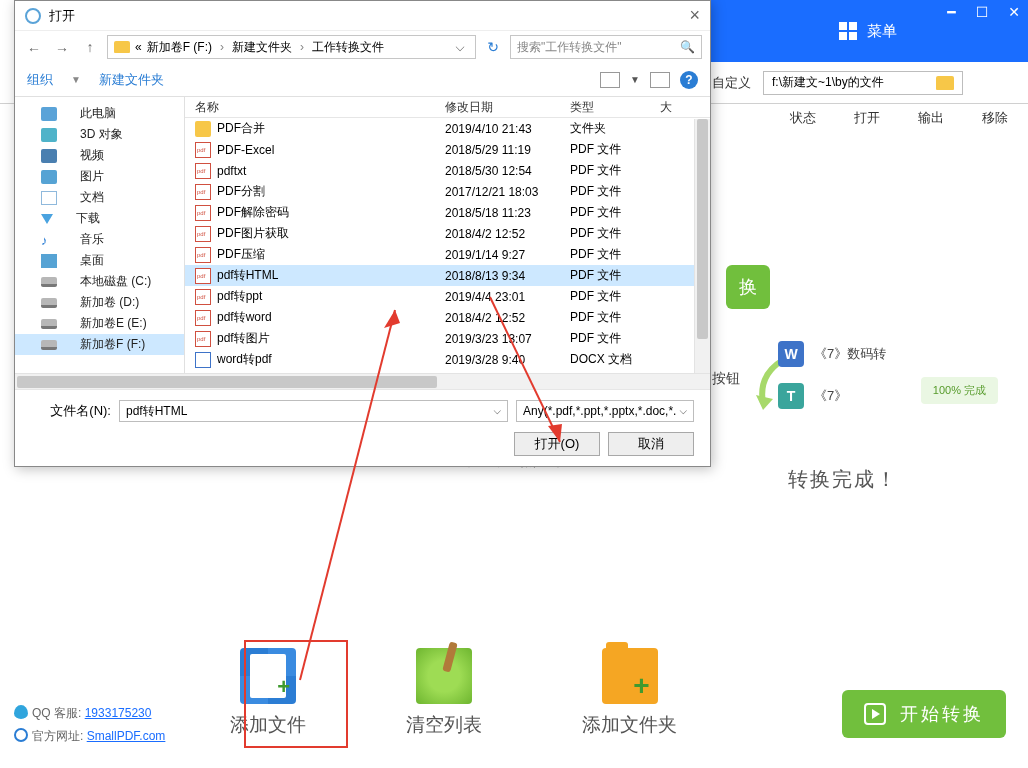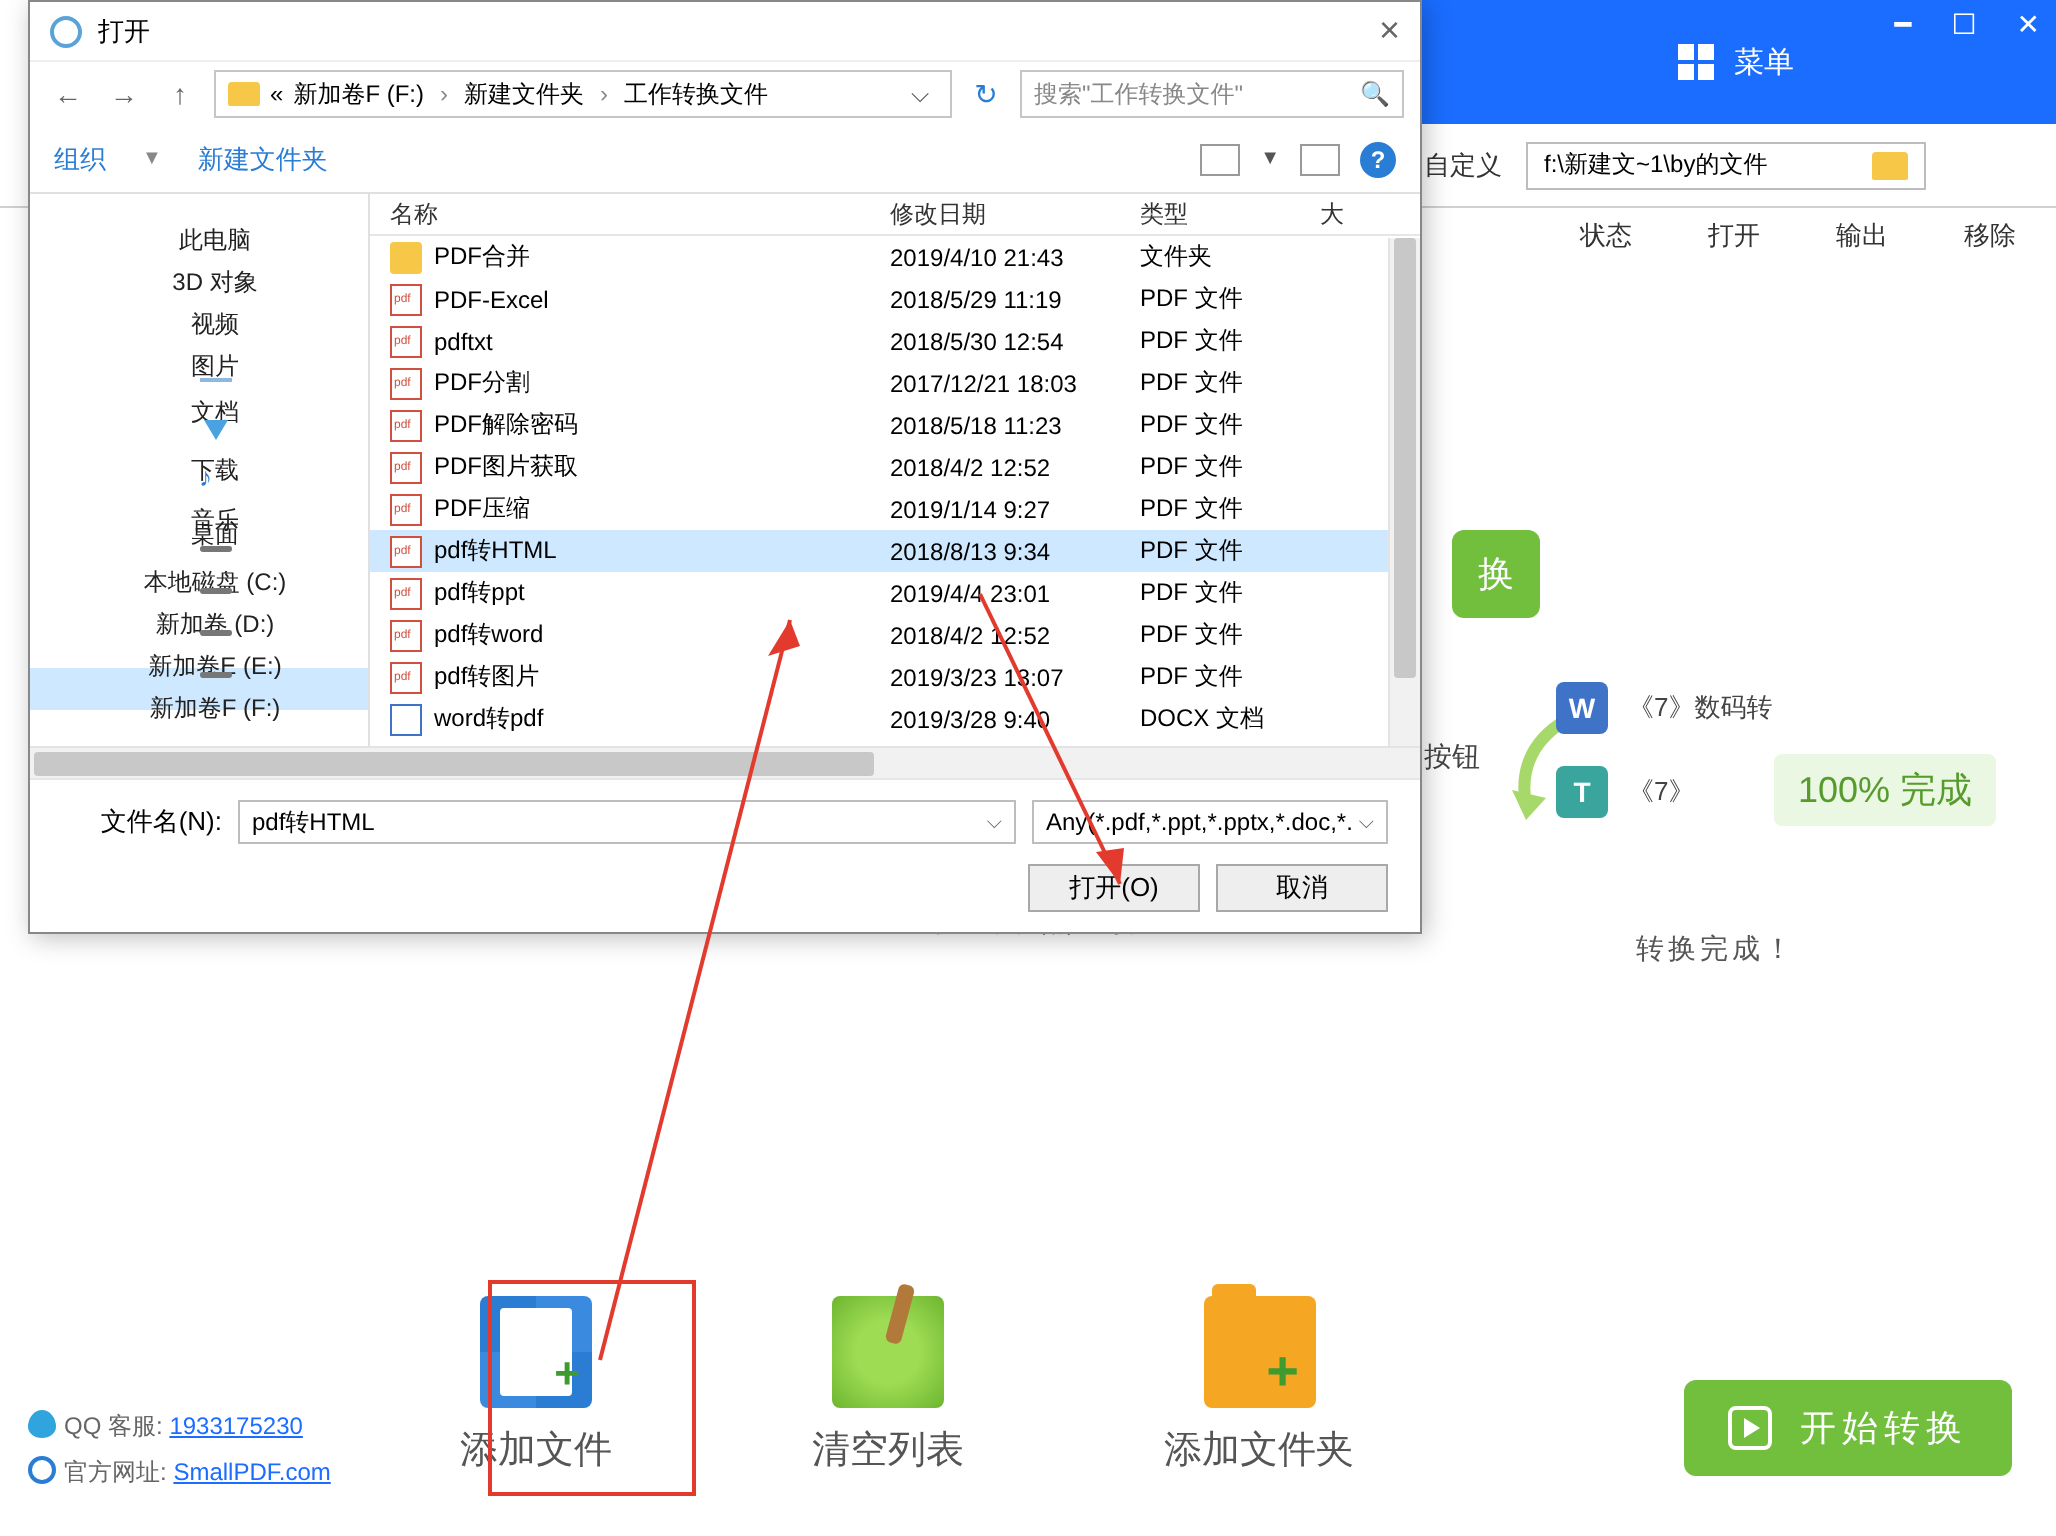--- a/index.html
+++ b/index.html
@@ -24,24 +24,24 @@
 .drop-hint { position: absolute; top: 310px; left: 430px; font-size: 16px; color: #666; letter-spacing: 2px; }
 .convert-badge { position: absolute; top: 125px; right: 258px; width: 44px; height: 44px; background: #71bf3d; border-radius: 6px; color: #fff; display: flex; align-items: center; justify-content: center; font-size: 18px; }
 .button-text { position: absolute; top: 230px; right: 288px; font-size: 14px; color: #444; }
 
 
 .preview-bubble { position: absolute; top: 185px; right: 30px; width: 230px; height: 160px; }
 .doc-item { display: flex; align-items: center; gap: 10px; margin: 16px 0 0 10px; font-size: 13px; color: #444; }
 .doc-icon { width: 26px; height: 26px; border-radius: 4px; display: flex; align-items: center; justify-content: center; color: #fff; font-weight: bold; font-size: 14px; }
 .w-icon { background: #3e73c8; }
 .t-icon { background: #3aa59c; }
-.done-pill { position: absolute; top: 52px; right: 0; background: #eaf7e3; color: #569b2b; padding: 6px 12px; border-radius: 4px; font-size: 18px; }
+.done-pill { position: absolute; top: 52px; right: 0; background: #eaf7e3; color: #569b2b; padding: 6px 12px; border-radius: 4px; font-size: 11px; }
 .arrow-curve { position: absolute; top: 215px; right: 240px; width: 40px; height: 60px; }
 .arrow-curve svg { width: 100%; height: 100%; }
-.done-caption { position: absolute; top: 326px; right: 130px; font-size: 14px; color: #555; letter-spacing: 2px; font-family: Liberation Mono, monospace; }
+.done-caption { position: absolute; top: 326px; right: 130px; font-size: 20px; color: #555; letter-spacing: 2px; font-family: Liberation Mono, monospace; }
 
 
 .action-btns { position: absolute; bottom: 30px; left: 230px; display: flex; gap: 100px; align-items: center; }
 .action-btn { display: flex; flex-direction: column; align-items: center; gap: 8px; font-size: 19px; color: #555; }
 .action-btn .ic { width: 56px; height: 56px; border-radius: 4px; display: flex; align-items: center; justify-content: center; position: relative; }
 .ic-file { background: repeating-conic-gradient(#3a8be0 0 25%, #2b7dd4 0 50%); }
 .ic-file::before { content: ""; position: absolute; width: 36px; height: 44px; background: #fff; border-radius: 2px; }
 .ic-file::after { content: "+"; position: absolute; bottom: 4px; right: 6px; color: #3f9a2f; font-size: 22px; font-weight: bold; }
 .ic-folder { background: #f5a623; border-radius: 4px; position: relative; }
 .ic-folder::before { content: ""; position: absolute; top: -6px; left: 4px; width: 22px; height: 10px; background: #f5a623; border-radius: 3px 3px 0 0; }
@@ -79,21 +79,21 @@
 .refresh-ic { width: 22px; height: 22px; display: flex; align-items: center; justify-content: center; color: #2a7dd4; font-size: 14px; }
 .search-box { width: 192px; height: 24px; border: 1px solid #c6c6c6; display: flex; align-items: center; padding: 0 6px; font-size: 12px; color: #888; justify-content: space-between; }
 
 .dlg-toolbar { height: 34px; display: flex; align-items: center; padding: 0 12px; gap: 18px; font-size: 13px; color: #2a7dd4; border-bottom: 1px solid #e0e0e0; }
 .dlg-toolbar .right { margin-left: auto; display: flex; gap: 10px; align-items: center; color: #555; }
 .toolbar-ic { width: 20px; height: 16px; border: 1px solid #999; display: inline-block; position: relative; }
 .help-ic { width: 18px; height: 18px; background: #2a7dd4; border-radius: 50%; color: #fff; display: flex; align-items: center; justify-content: center; font-size: 12px; font-weight: bold; }
 
 .dlg-body { flex: 1; display: flex; overflow: hidden; }
 .tree { width: 170px; border-right: 1px solid #e0e0e0; padding: 6px 0; font-size: 12px; overflow-y: auto; }
-.tree-item { display: flex; align-items: center; gap: 7px; padding: 2px 10px 2px 26px; height: 21px; color: #222; flex-direction: column; }
+.tree-item { display: flex; align-items: center; gap: 23px; padding: 2px 10px 2px 26px; height: 21px; color: #222; }
 .tree-item.sel { background: #cde8ff; }
 .t-ic { width: 16px; height: 14px; display: inline-block; }
 .ic-pc { background: #5aa3d8; border-radius: 2px; }
 .ic-3d { background: #4fb3c9; border-radius: 2px; }
 .ic-vid { background: #4a7fb0; border-radius: 2px; }
 .ic-img { background: #56a3d4; border-radius: 2px; }
 .ic-doc { background: #fff; border: 1px solid #8fb9dc; }
 .ic-dl { width: 0; height: 0; border-left: 6px solid transparent; border-right: 6px solid transparent; border-top: 10px solid #4aa3e0; }
 .ic-mus { color: #2a7dd4; font-size: 13px; }
 .ic-desk { background: #56a3d4; }

